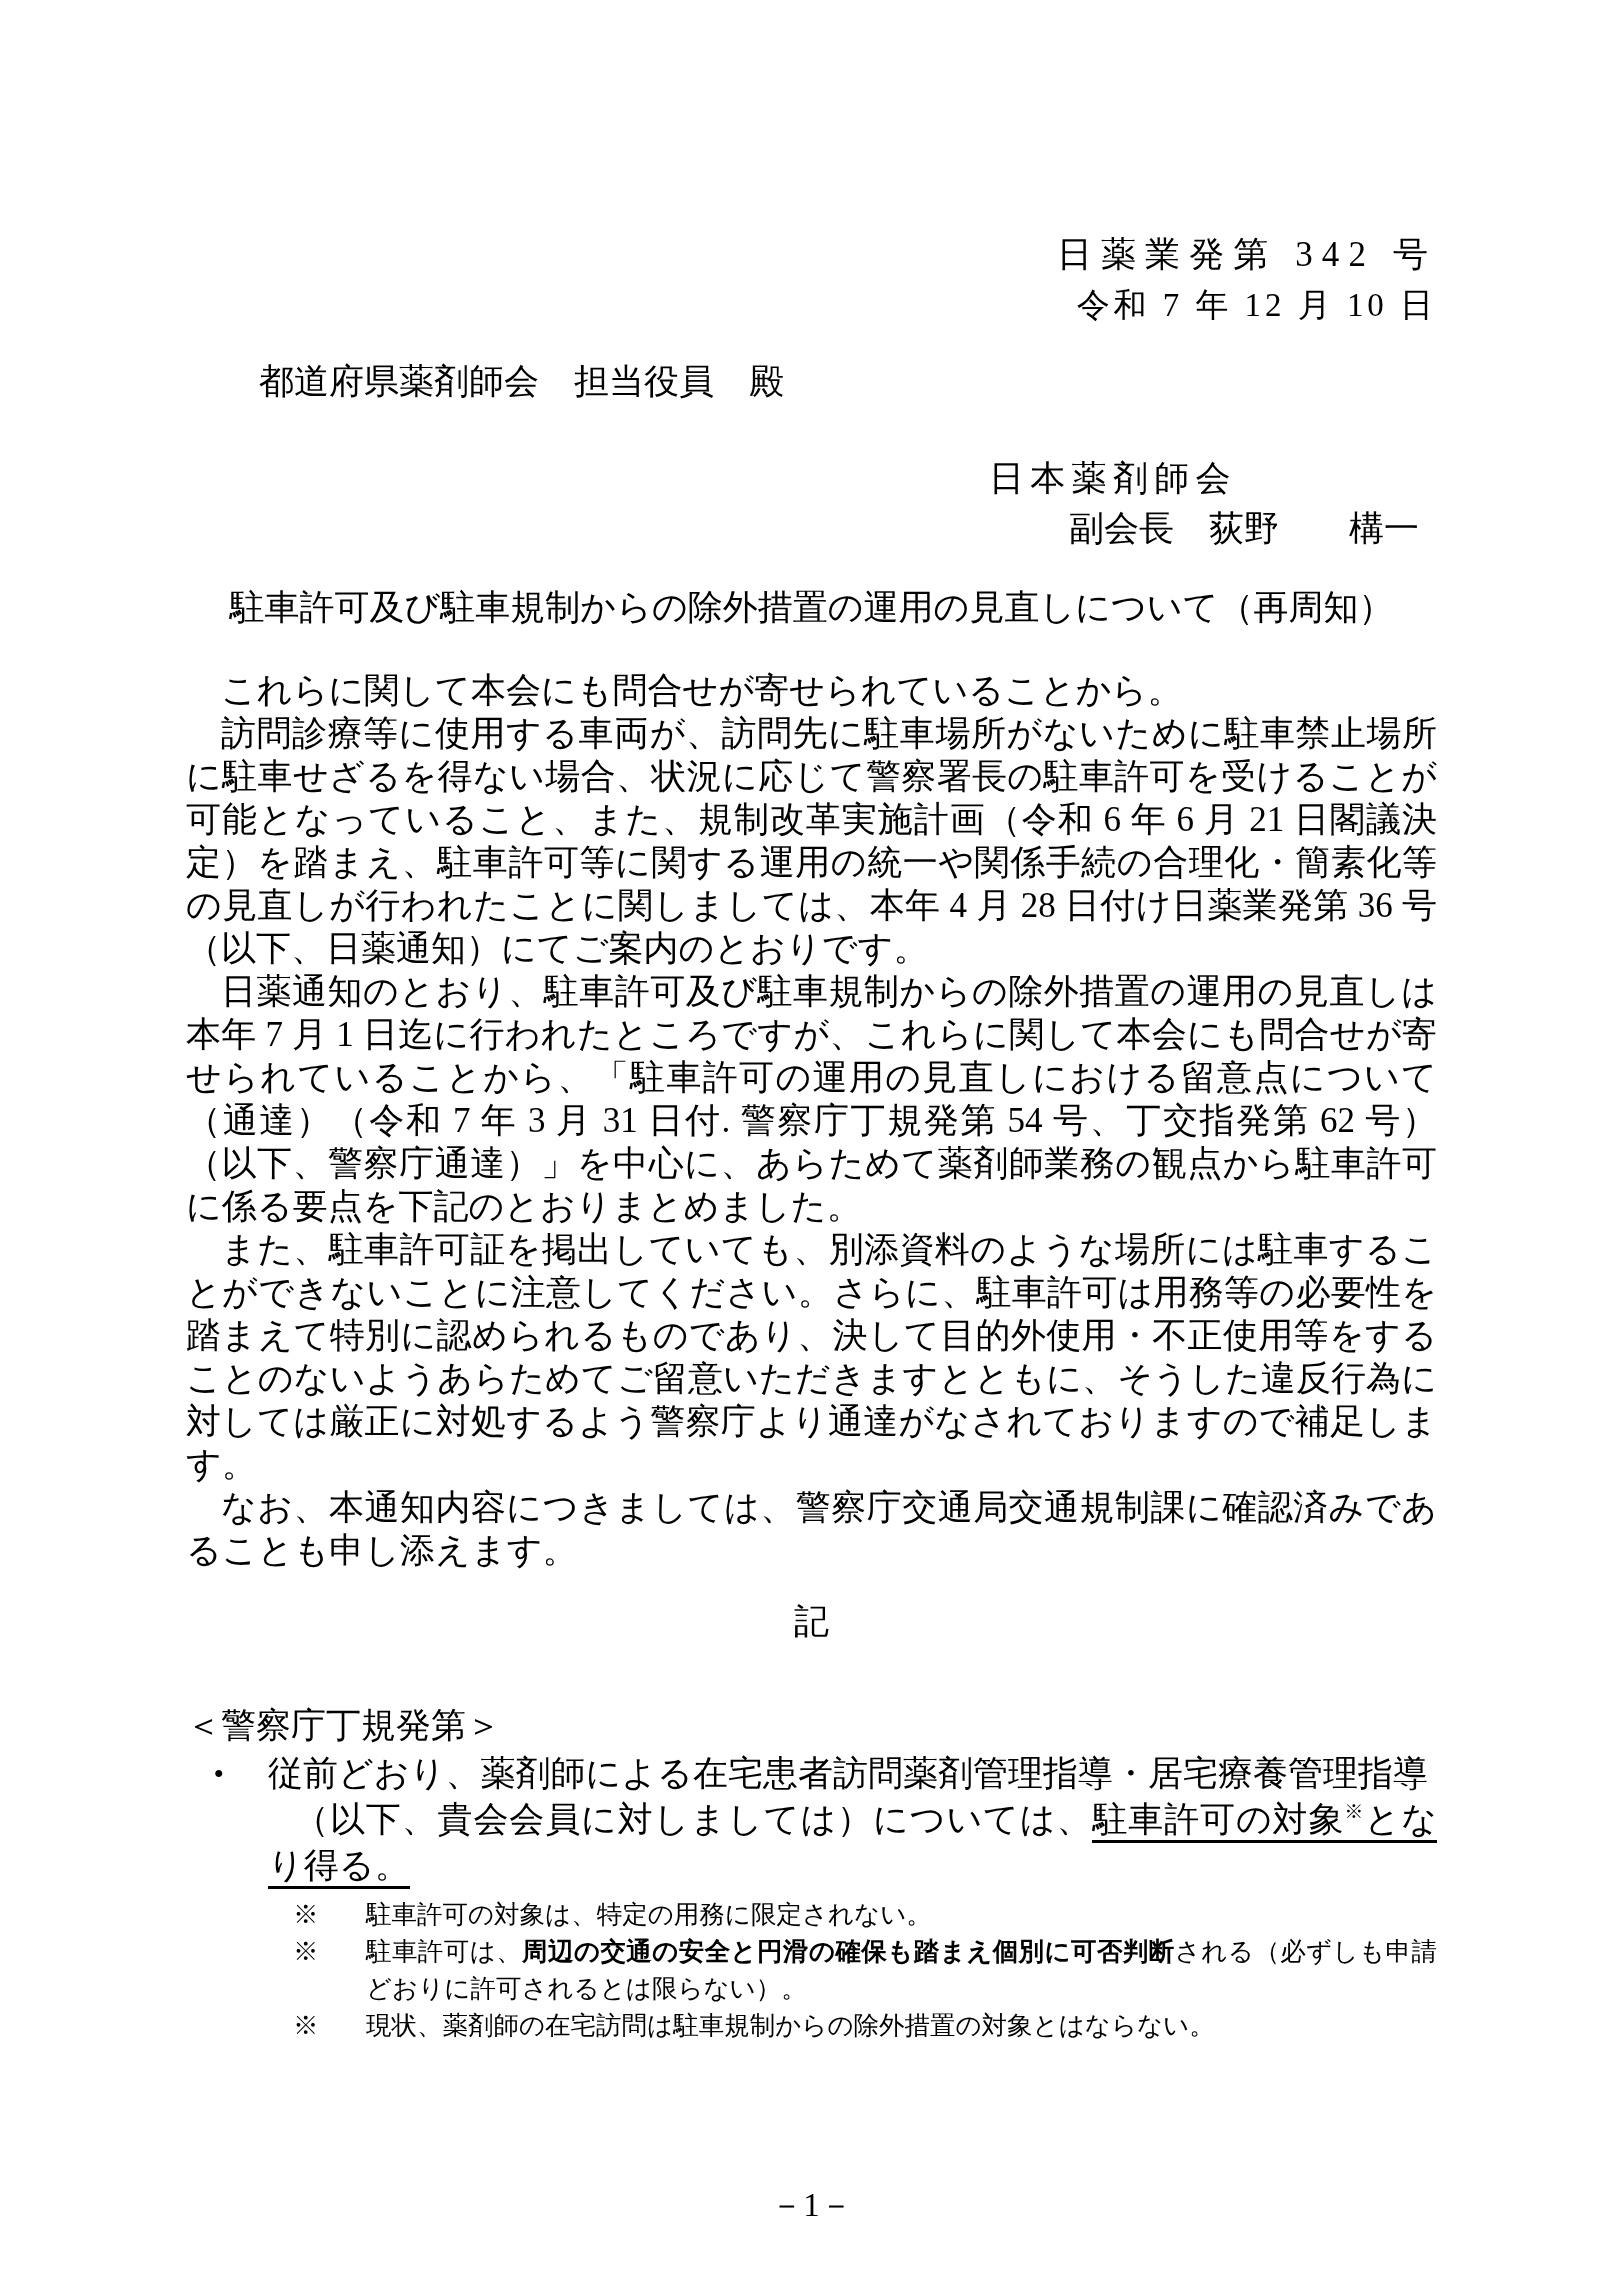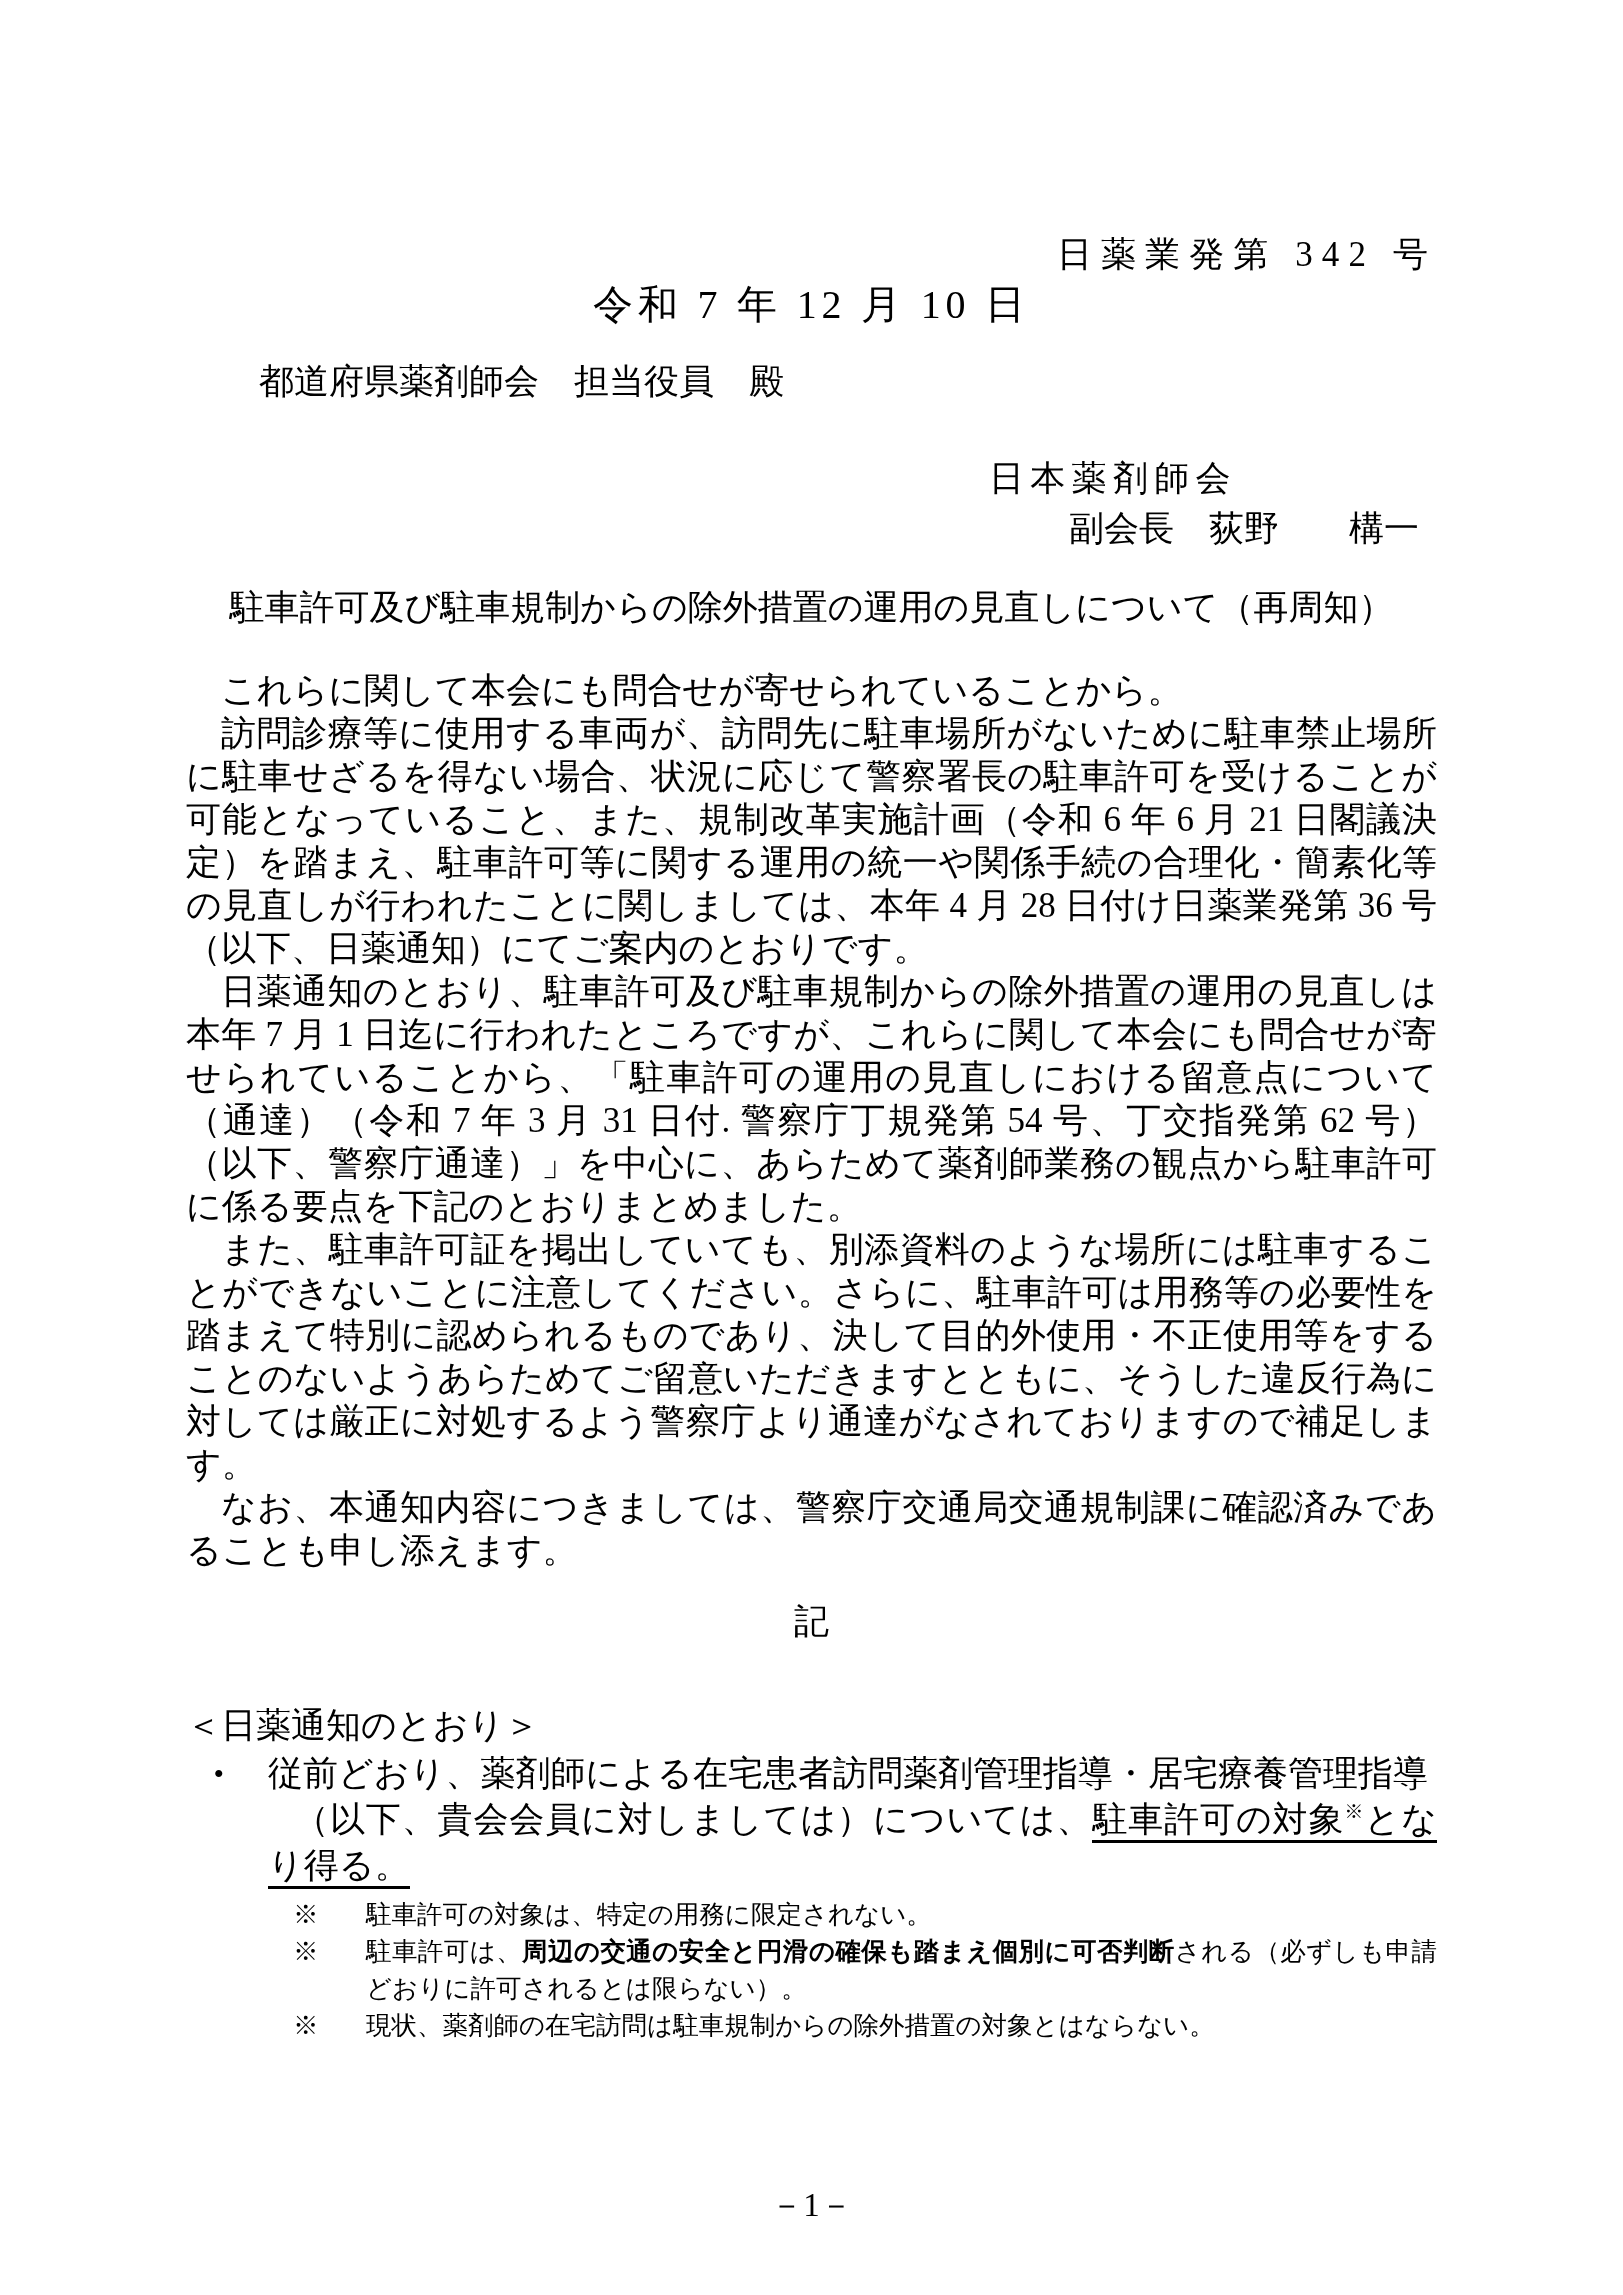--- a/index.html
+++ b/index.html
@@ -20,22 +20,22 @@
     right: 186px;
     top: 230px;
   }
   .doc-number {
     text-align: right;
     font-size: 35px;
     line-height: 50px;
     letter-spacing: 0.26em;
   }
   .doc-date {
-    text-align: center;
-    font-size: 40px;
+    text-align: right;
+    font-size: 33px;
     line-height: 50px;
     letter-spacing: 0.12em;
   }
   .addressee {
     margin-top: 30px;
     padding-left: 73px;
     font-size: 35px;
     line-height: 43px;
   }
   .sender-block { margin-top: 51px; }
@@ -147,21 +147,21 @@
     <div class="body-block">
       <p>これらに関して本会にも問合せが寄せられていることから。</p>
       <p>訪問診療等に使用する車両が、訪問先に駐車場所がないために駐車禁止場所に駐車せざるを得ない場合、状況に応じて警察署長の駐車許可を受けることが可能となっていること、また、規制改革実施計画（令和 6 年 6 月 21 日閣議決定）を踏まえ、駐車許可等に関する運用の統一や関係手続の合理化・簡素化等の見直しが行われたことに関しましては、本年 4 月 28 日付け日薬業発第 36 号（以下、日薬通知）にてご案内のとおりです。</p>
       <p>日薬通知のとおり、駐車許可及び駐車規制からの除外措置の運用の見直しは本年 7 月 1 日迄に行われたところですが、これらに関して本会にも問合せが寄せられていることから、「駐車許可の運用の見直しにおける留意点について（通達）（令和 7 年 3 月 31 日付. 警察庁丁規発第 54 号、丁交指発第 62 号）（以下、警察庁通達）」を中心に、あらためて薬剤師業務の観点から駐車許可に係る要点を下記のとおりまとめました。</p>
       <p>また、駐車許可証を掲出していても、別添資料のような場所には駐車することができないことに注意してください。さらに、駐車許可は用務等の必要性を踏まえて特別に認められるものであり、決して目的外使用・不正使用等をすることのないようあらためてご留意いただきますとともに、そうした違反行為に対しては厳正に対処するよう警察庁より通達がなされておりますので補足します。</p>
       <p>なお、本通知内容につきましては、警察庁交通局交通規制課に確認済みであることも申し添えます。</p>
     </div>
 
     <div class="record-marker">記</div>
 
-    <div class="section-heading">＜日薬通知のとおり＞</div>
+    <div class="section-heading">＜警察庁丁規発第＞</div>
 
     <div class="bullet-item">
       <span class="bullet-marker">•</span>
       <span>従前どおり、薬剤師による在宅患者訪問薬剤管理指導・居宅療養管理指導</span>
       <br>
       <span class="bullet-line2-indent"><span>（以下、貴会会員に対しましては）については、</span><span class="u-line"><span>駐車許可の対象</span><span class="sup-mark">※</span><span>となり得る。</span></span>
     </span></div>
 
     <div class="notes-block">
       <div class="note-row">

